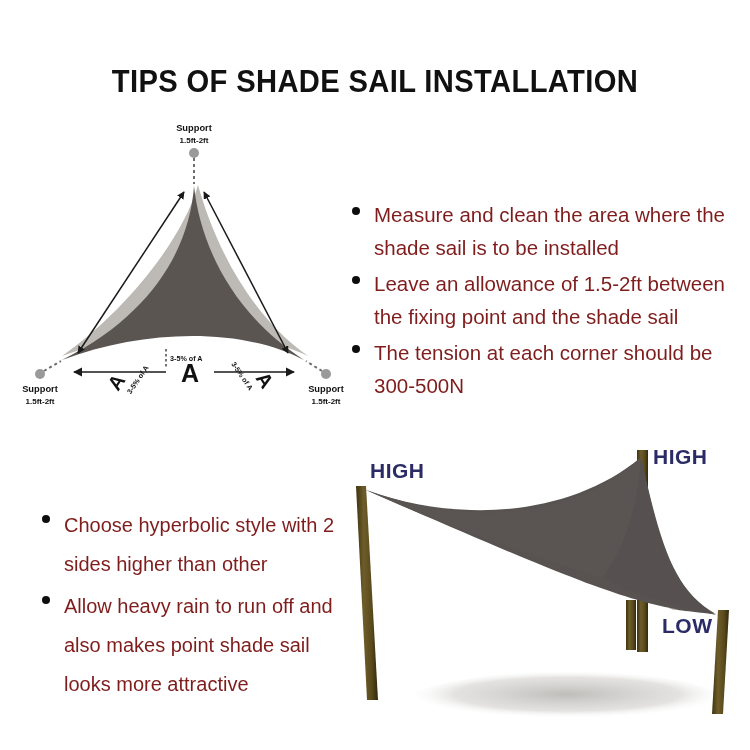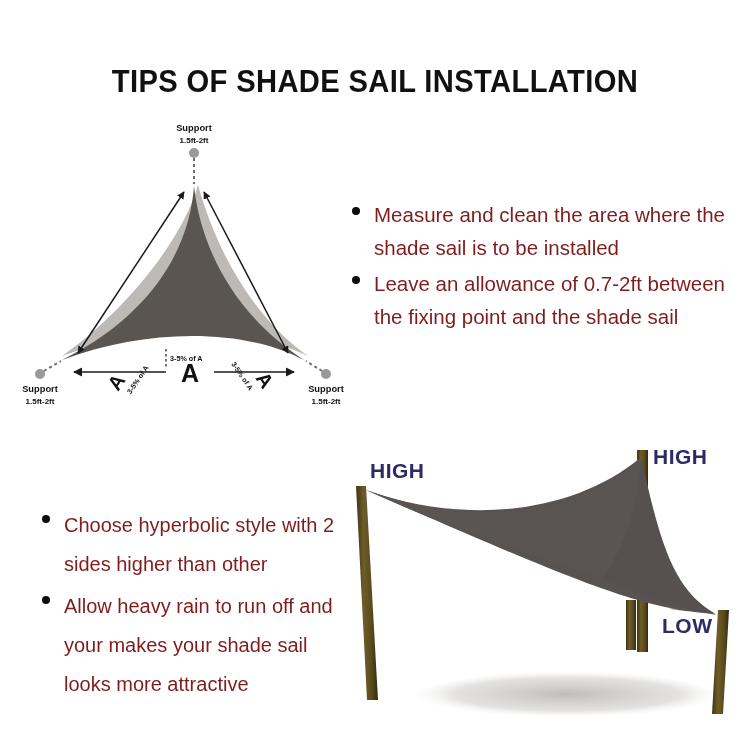--- a/index.html
+++ b/index.html
@@ -195,32 +195,36 @@
     </svg>
   </div>
 
   <ul class="bullets" id="bullets-top">
     <li>
       <span class="bullet-dot"></span>
       <span class="bullet-text">Measure and clean the area where the shade sail is to be installed</span>
     </li>
     <li>
       <span class="bullet-dot"></span>
-      <span class="bullet-text">Leave an allowance of 0.7-2ft between the fixing point and the shade sail</span>
+      <span class="bullet-text">Leave an allowance of 1.5-2ft between the fixing point and the shade sail</span>
+    </li>
+    <li>
+      <span class="bullet-dot"></span>
+      <span class="bullet-text">The tension at each corner should be 300-500N</span>
     </li>
   </ul>
 
   <ul class="bullets" id="bullets-bottom">
     <li>
       <span class="bullet-dot"></span>
       <span class="bullet-text">Choose hyperbolic style with 2 sides higher than other</span>
     </li>
     <li>
       <span class="bullet-dot"></span>
-      <span class="bullet-text">Allow heavy rain to run off and your makes your shade sail looks more attractive</span>
+      <span class="bullet-text">Allow heavy rain to run off and also makes point shade sail looks more attractive</span>
     </li>
   </ul>
 
   <div class="diagram" id="hyperbolic-diagram">
     <svg width="410" height="322" viewBox="0 0 410 322" xmlns="http://www.w3.org/2000/svg">
       <defs>
         <linearGradient id="woodGrad" x1="0" y1="0" x2="1" y2="0">
           <stop offset="0%" stop-color="#3f340f"></stop>
           <stop offset="35%" stop-color="#6e5d2a"></stop>
           <stop offset="70%" stop-color="#5a4b1c"></stop>

